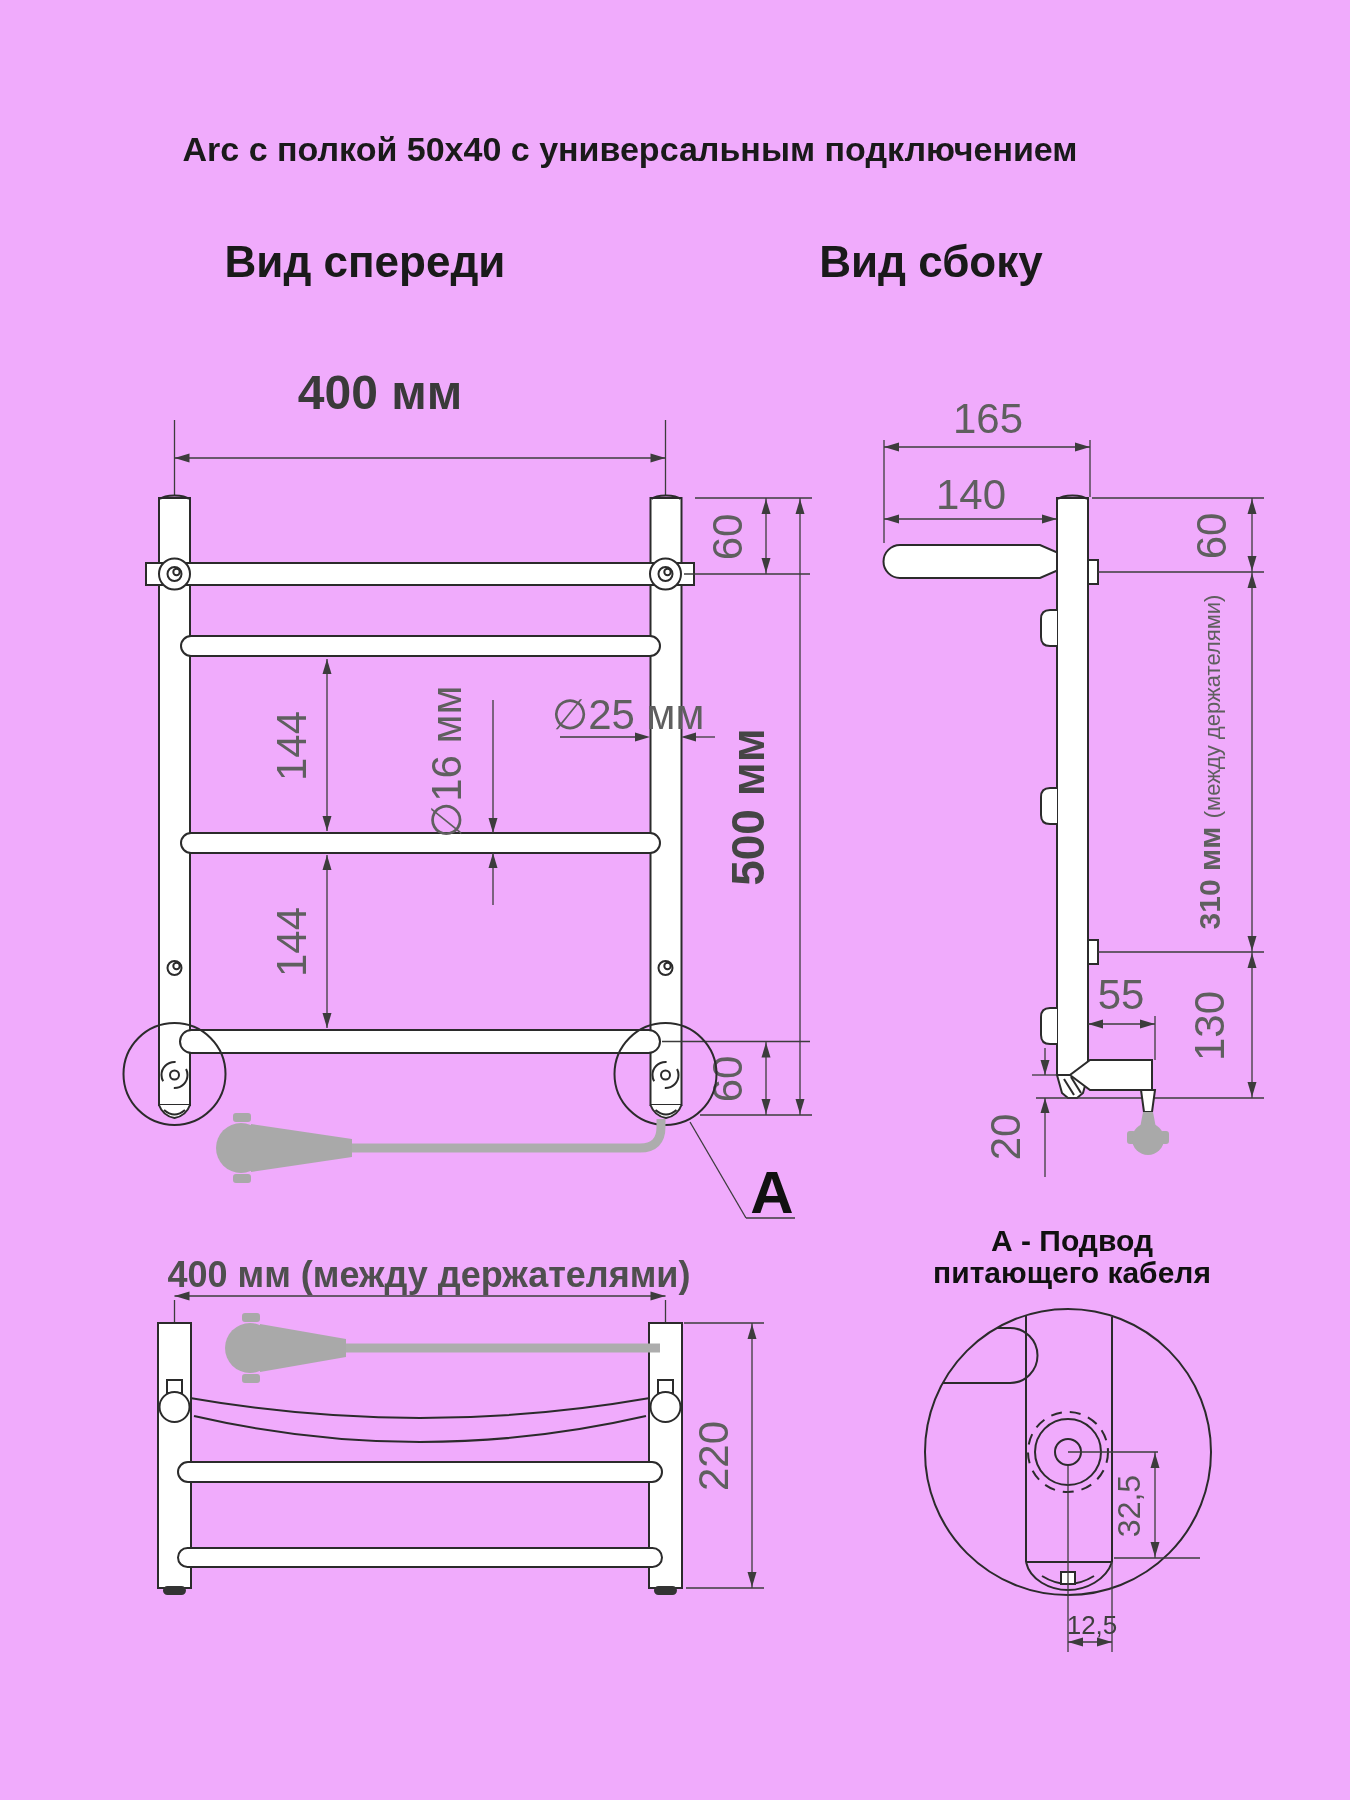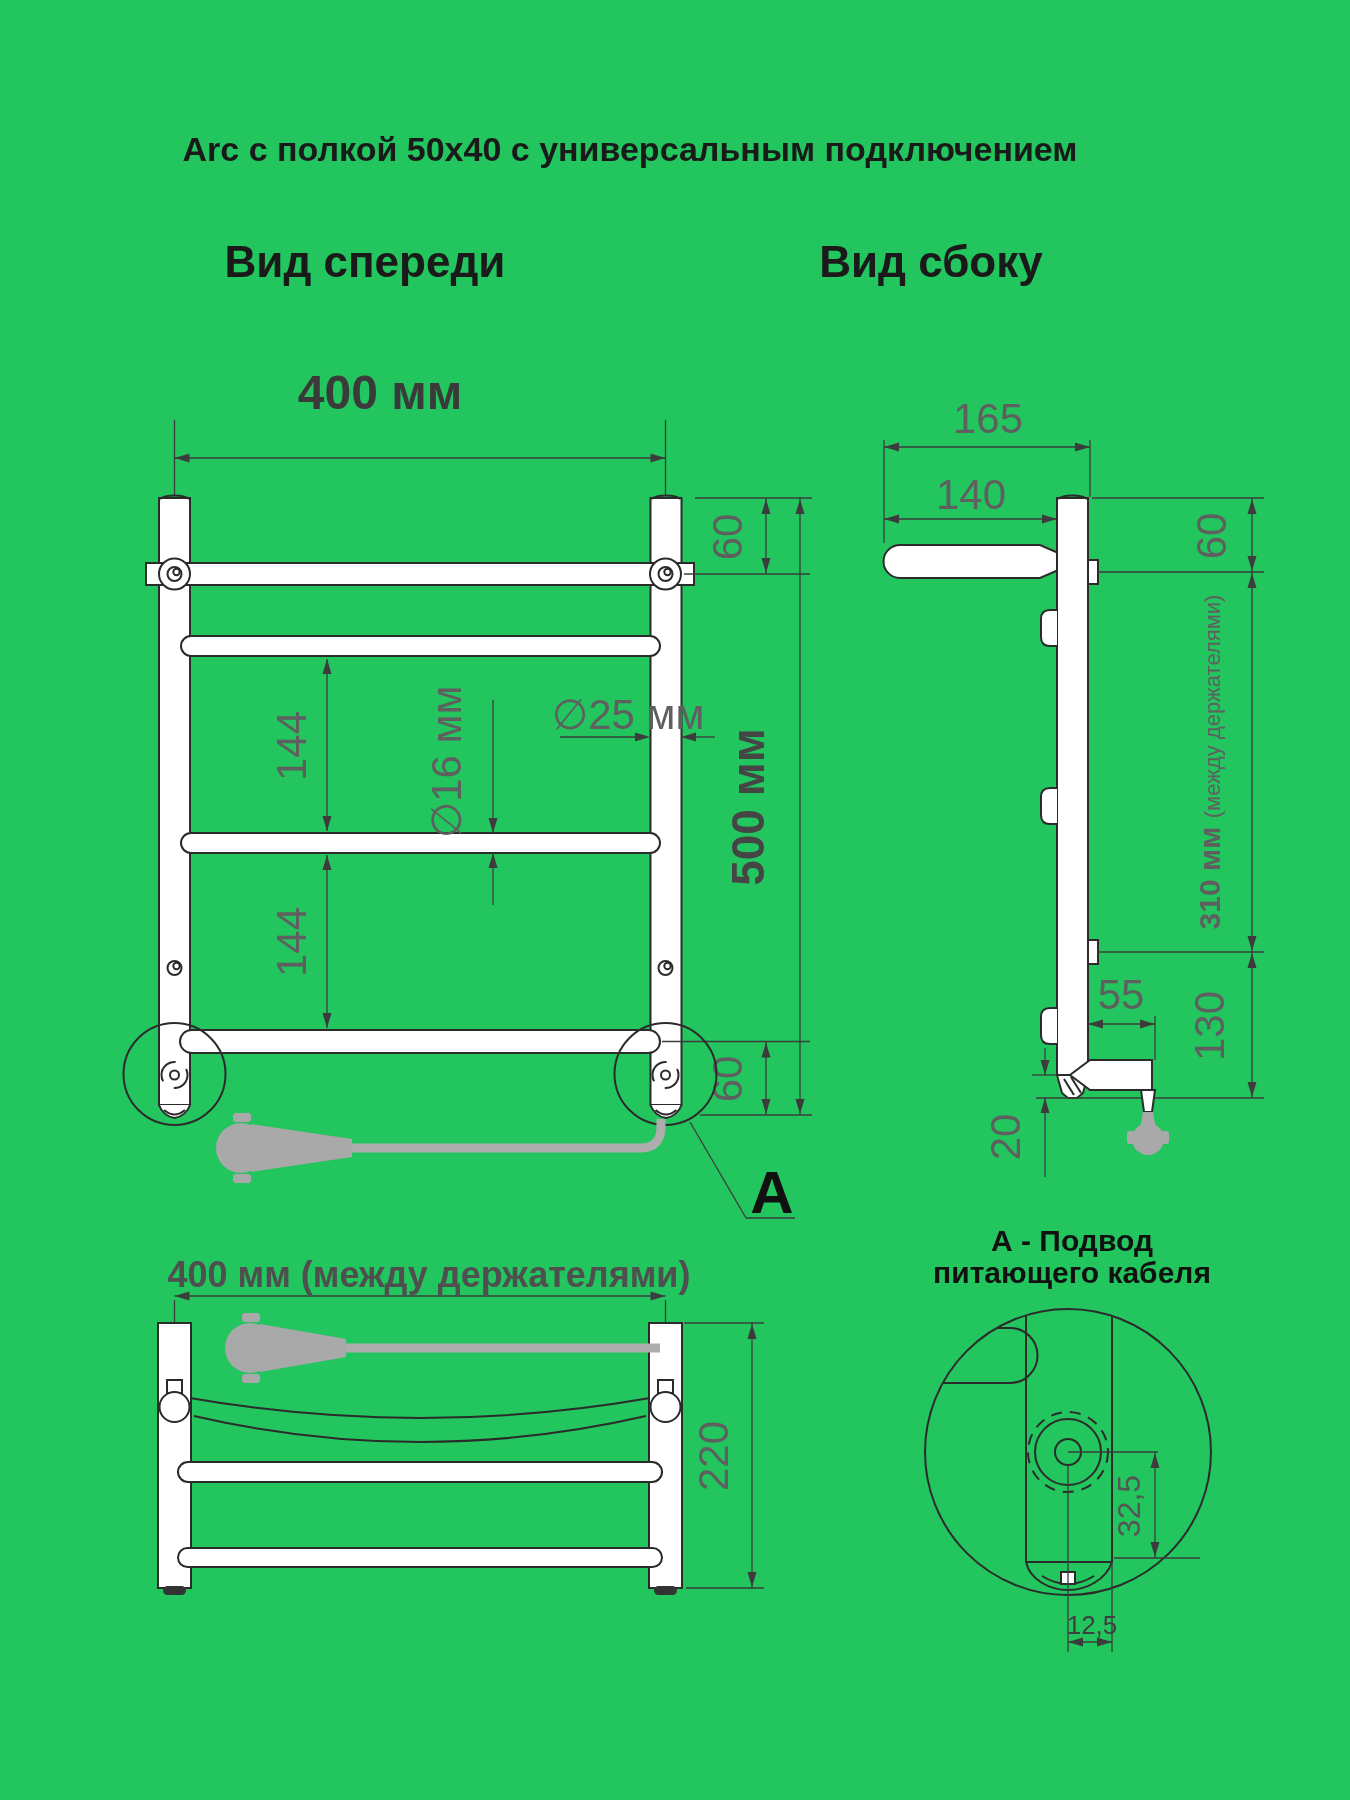--- a/index.html
+++ b/index.html
@@ -1,16 +1,16 @@
 <!DOCTYPE html>
 <html><head>
 <meta charset="utf-8">
 <style>
   html,body{margin:0;padding:0;background:#fff;}
-  #page{position:relative;width:1350px;height:1800px;background:#22c55e;overflow:hidden;
+  #page{position:relative;width:1350px;height:1800px;background:#f0abfc;overflow:hidden;
         font-family:"Liberation Sans", sans-serif;}
   svg{display:block;}
   text{font-family:"Liberation Sans", sans-serif;}
   .struct{fill:none;stroke:#2b2b2b;stroke-width:2;}
   .structw{fill:#ffffff;stroke:#2b2b2b;stroke-width:2;}
   .dim{stroke:#3c3c3c;stroke-width:1.3;fill:none;}
   .arr{fill:#3c3c3c;stroke:none;}
   .dimtxt{fill:#5f5f5f;font-size:42px;}
   .cable{stroke:#adadad;stroke-width:9;fill:none;}
   .cablefill{fill:#a9a9a9;stroke:none;}

